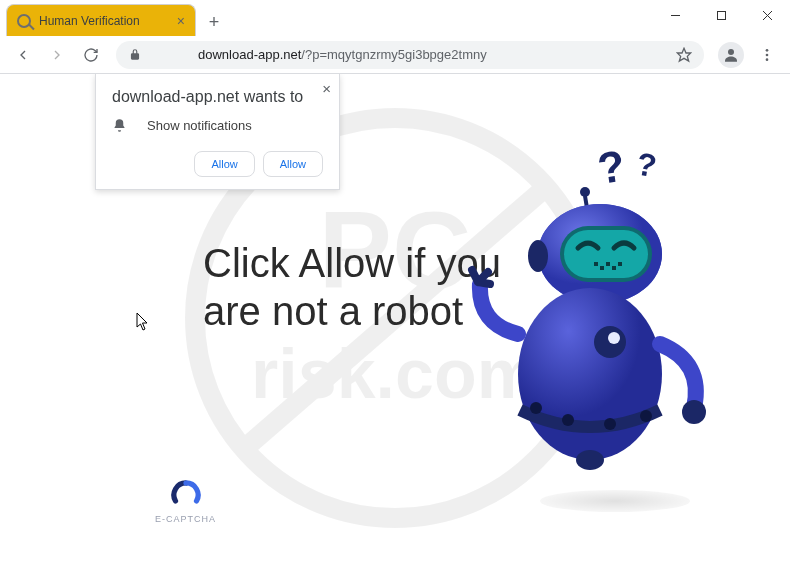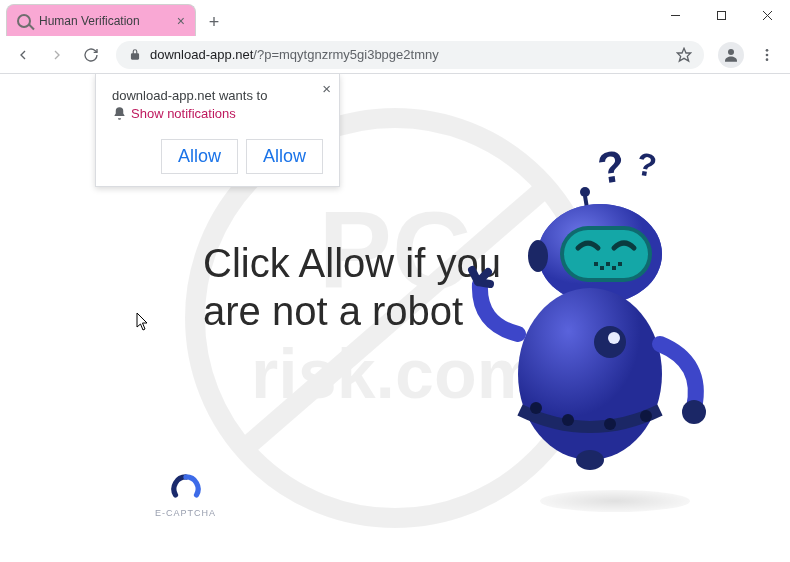--- a/index.html
+++ b/index.html
@@ -1,61 +1,61 @@
 <!DOCTYPE html>
 <html><head>
 <meta charset="utf-8">
 <style>
 * { margin: 0; padding: 0; box-sizing: border-box; font-family: 'Segoe UI', Arial, sans-serif; }
 body { width: 790px; height: 562px; background: #fff; overflow: hidden; position: relative; }
 
 
 .titlebar { height: 36px; background: #fff; display: flex; align-items: flex-end; border-bottom: 0; }
-.tab { display: flex; align-items: center; height: 32px; background: #f9a8d4; border-radius: 8px 8px 0 0; padding: 0 10px; margin-left: 6px; min-width: 190px; gap: 8px; border: 1px solid #d0d0d0; border-bottom: none; font-size: 12px; color: #3c4043; }
+.tab { display: flex; align-items: center; height: 32px; background: #eab308; border-radius: 8px 8px 0 0; padding: 0 10px; margin-left: 6px; min-width: 190px; gap: 8px; border: 1px solid #d0d0d0; border-bottom: none; font-size: 12px; color: #3c4043; }
 .tab .favicon { width: 14px; height: 14px; border-radius: 50%; border: 2px solid #6e6e6e; position: relative; flex-shrink: 0; }
 .tab .favicon::after { content: ""; position: absolute; width: 7px; height: 2px; background: #6e6e6e; transform: rotate(45deg); left: 9px; top: 10px; }
 .tab-close { margin-left: auto; font-size: 14px; color: #5f6368; cursor: pointer; }
 .newtab { width: 28px; height: 28px; display: flex; align-items: center; justify-content: center; color: #5f6368; font-size: 18px; margin-left: 4px; cursor: pointer; }
 .win-controls { margin-left: auto; display: flex; height: 30px; align-self: flex-start; }
 .win-btn { width: 46px; height: 30px; display: flex; align-items: center; justify-content: center; color: #333; font-size: 13px; cursor: pointer; }
 .win-btn svg { width: 11px; height: 11px; }
 
 
 .toolbar { height: 38px; display: flex; align-items: center; padding: 0 8px; gap: 4px; border-bottom: 1px solid #dadce0; background: #fff; }
 .nav-btn { width: 30px; height: 30px; display: flex; align-items: center; justify-content: center; color: #5f6368; cursor: pointer; border-radius: 50%; }
 .nav-btn svg { width: 16px; height: 16px; }
 .addr { flex: 1; height: 28px; background: #f1f3f4; border-radius: 14px; display: flex; align-items: center; padding: 0 12px; gap: 8px; font-size: 13px; color: #5f6368; margin: 0 6px; }
 .addr .lock { width: 14px; height: 14px; flex-shrink: 0; }
 .addr .url { white-space: nowrap; overflow: hidden; }
-.addr .url .domain { color: #202124; }
+.addr .url .domain { color: #202124; margin-left: 48px; }
 .addr .star { margin-left: auto; color: #5f6368; }
 .avatar { width: 26px; height: 26px; border-radius: 50%; background: #e8eaed; display: flex; align-items: center; justify-content: center; margin: 0 4px; }
 .avatar svg { width: 18px; height: 18px; fill: #5f6368; }
 .menu-btn { width: 30px; height: 30px; display: flex; align-items: center; justify-content: center; color: #5f6368; cursor: pointer; }
 
 
 .viewport { position: relative; width: 100%; height: calc(562px - 36px - 38px); background: #fff; overflow: hidden; }
 
 
 .watermark { position: absolute; inset: 0; display: flex; align-items: center; justify-content: center; pointer-events: none; text-decoration: underline; }
 .watermark svg { opacity: 0.06; }
 
 
 .perm { position: absolute; left: 95px; top: 0; width: 245px; background: #fff; border: 1px solid #dadce0; border-top: none; box-shadow: 0 2px 6px rgba(0,0,0,0.15); padding: 14px 16px 12px; font-size: 13px; color: #3c4043; }
 .perm-close { position: absolute; right: 8px; top: 6px; color: #5f6368; font-size: 15px; cursor: pointer; }
-.perm-host { font-size: 13px; margin-bottom: 3px; }
-.perm-row { display: flex; align-items: flex-start; gap: 4px; margin-bottom: 18px; color: #be185d; }
+.perm-host { font-size: 16px; margin-bottom: 12px; }
+.perm-row { display: flex; align-items: flex-start; gap: 20px; margin-bottom: 18px; color: #404040; }
 .perm-row svg { width: 15px; height: 15px; fill: #5f6368; }
 .perm-btns { display: flex; justify-content: flex-end; gap: 8px; }
-.perm-btn { border: 1px solid #dadce0; background: #fff; border-radius: 0; padding: 6px 16px; font-size: 18px; color: #1a73e8; cursor: pointer; }
+.perm-btn { border: 1px solid #dadce0; background: #fff; border-radius: 8px; padding: 6px 16px; font-size: 11px; color: #1a73e8; cursor: pointer; }
 
 
 .content { position: absolute; left: 166px; top: 165px; width: 300px; margin-left: 37px; }
 .content h1 { font-size: 40px; font-weight: 400; color: #2b2b2b; line-height: 1.2; }
-.captcha-logo { position: absolute; left: 155px; bottom: 44px; display: flex; flex-direction: column; align-items: center; gap: 4px; }
+.captcha-logo { position: absolute; left: 155px; bottom: 38px; display: flex; flex-direction: column; align-items: center; gap: 4px; }
 .captcha-logo .mark { width: 30px; height: 30px; }
 .captcha-logo .label { font-size: 9px; letter-spacing: 1px; color: #9aa0b0; }
 
 
 .robot { position: absolute; right: 70px; top: 70px; width: 260px; }
 .shadow-ellipse { position: absolute; right: 100px; bottom: 50px; width: 150px; height: 22px; background: radial-gradient(ellipse, rgba(0,0,0,0.12), rgba(0,0,0,0)); border-radius: 50%; }
 
 
 .cursor { position: absolute; left: 136px; top: 238px; }
 </style>

